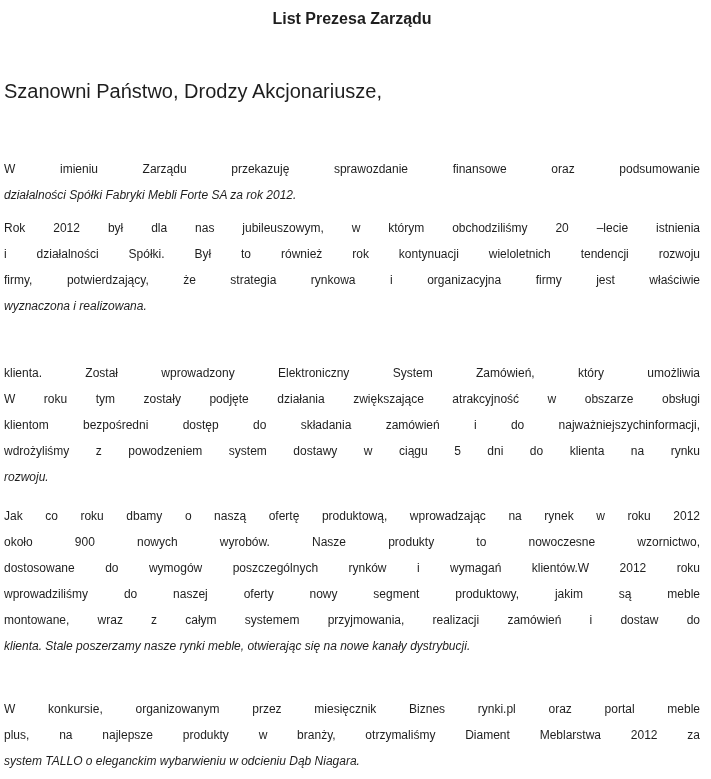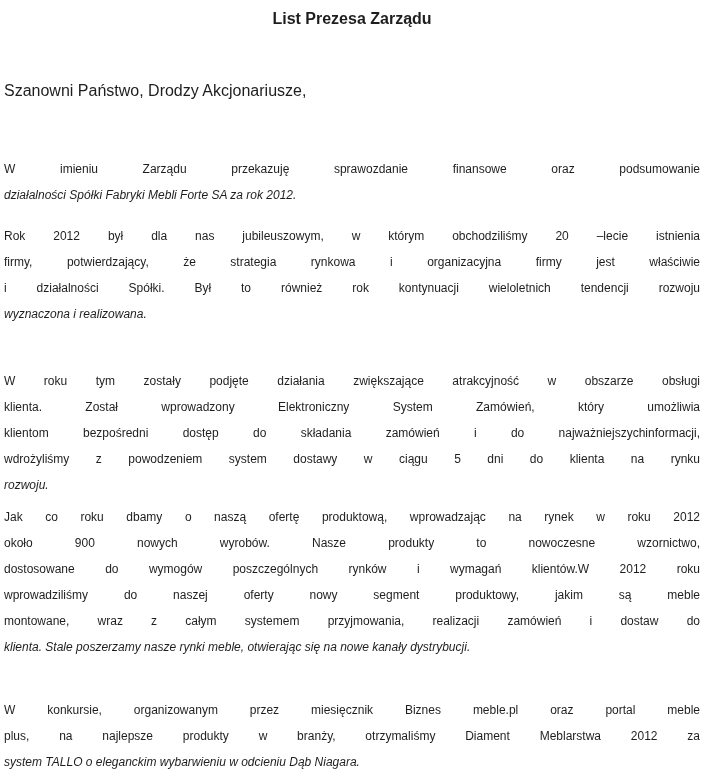--- a/index.html
+++ b/index.html
@@ -22,35 +22,35 @@
   }
   .doc-title {
     margin: 0;
     font-size: 16px;
     line-height: 26px;
     font-weight: 700;
     text-align: center;
   }
   .greeting {
     margin: 46px 0 0 0;
-    font-size: 16px;
+    font-size: 20px;
     line-height: 26px;
     text-align: left;
   }
   .letter-body {
     margin-top: 52px;
   }
   .para {
     margin: 0;
     font-size: 12px;
     line-height: 26px;
   }
-  .para:nth-child(2) { margin-top: 15px; }
+  .para:nth-child(2) { margin-top: 7px; }
   .para:nth-child(3) { margin-top: 41px; }
-  .para:nth-child(4) { margin-top: 6px; }
+  .para:nth-child(4) { margin-top: 13px; }
   .para:nth-child(5) { margin-top: 37px; }
   .line {
     text-align: justify;
     text-align-last: justify;
   }
   .line.last {
     text-align: justify;
     text-align-last: left;
     font-style: italic;
   }
@@ -63,38 +63,38 @@
 
   <p class="greeting">Szanowni Państwo, Drodzy Akcjonariusze,</p>
 
   <section class="letter-body" id="paragraphs">
       <div class="para">
         <div class="line">W imieniu Zarządu przekazuję sprawozdanie finansowe oraz podsumowanie</div>
         <div class="line last">działalności Spółki  Fabryki Mebli Forte SA za rok 2012.</div>
       </div>
       <div class="para">
         <div class="line">Rok 2012 był dla nas jubileuszowym, w którym obchodziliśmy 20 –lecie istnienia</div>
+        <div class="line">i działalności Spółki. Był to również rok kontynuacji wieloletnich tendencji rozwoju</div>
         <div class="line">firmy, potwierdzający, że strategia rynkowa i organizacyjna firmy jest właściwie</div>
-        <div class="line">i działalności Spółki. Był to również rok kontynuacji wieloletnich tendencji rozwoju</div>
         <div class="line last">wyznaczona i realizowana.</div>
       </div>
       <div class="para">
+        <div class="line">klienta. Został wprowadzony Elektroniczny System Zamówień, który umożliwia</div>
         <div class="line">W roku tym zostały podjęte działania zwiększające atrakcyjność w obszarze  obsługi</div>
-        <div class="line">klienta. Został wprowadzony Elektroniczny System Zamówień, który umożliwia</div>
         <div class="line">klientom bezpośredni dostęp do  składania zamówień i do najważniejszychinformacji,</div>
         <div class="line">wdrożyliśmy z powodzeniem system dostawy w ciągu 5 dni do klienta na rynku</div>
         <div class="line last">rozwoju.</div>
       </div>
       <div class="para">
         <div class="line">Jak co roku dbamy o naszą ofertę produktową, wprowadzając na rynek w roku 2012</div>
         <div class="line">około 900 nowych wyrobów. Nasze produkty to nowoczesne wzornictwo,</div>
         <div class="line">dostosowane do wymogów poszczególnych rynków i wymagań klientów.W 2012 roku</div>
         <div class="line">wprowadziliśmy do naszej oferty nowy segment produktowy, jakim są meble</div>
         <div class="line">montowane, wraz z całym systemem przyjmowania, realizacji zamówień i dostaw do</div>
         <div class="line last">klienta. Stale poszerzamy nasze rynki meble, otwierając się na nowe kanały dystrybucji.</div>
       </div>
       <div class="para">
-        <div class="line">W konkursie, organizowanym przez miesięcznik Biznes meble.pl  oraz portal meble</div>
+        <div class="line">W konkursie, organizowanym przez miesięcznik Biznes rynki.pl  oraz portal meble</div>
         <div class="line">plus, na najlepsze produkty w branży, otrzymaliśmy Diament Meblarstwa 2012 za</div>
         <div class="line last">system TALLO o eleganckim wybarwieniu w odcieniu Dąb Niagara.</div>
       </div>
     </section>
 </div>
 
 </body></html>

